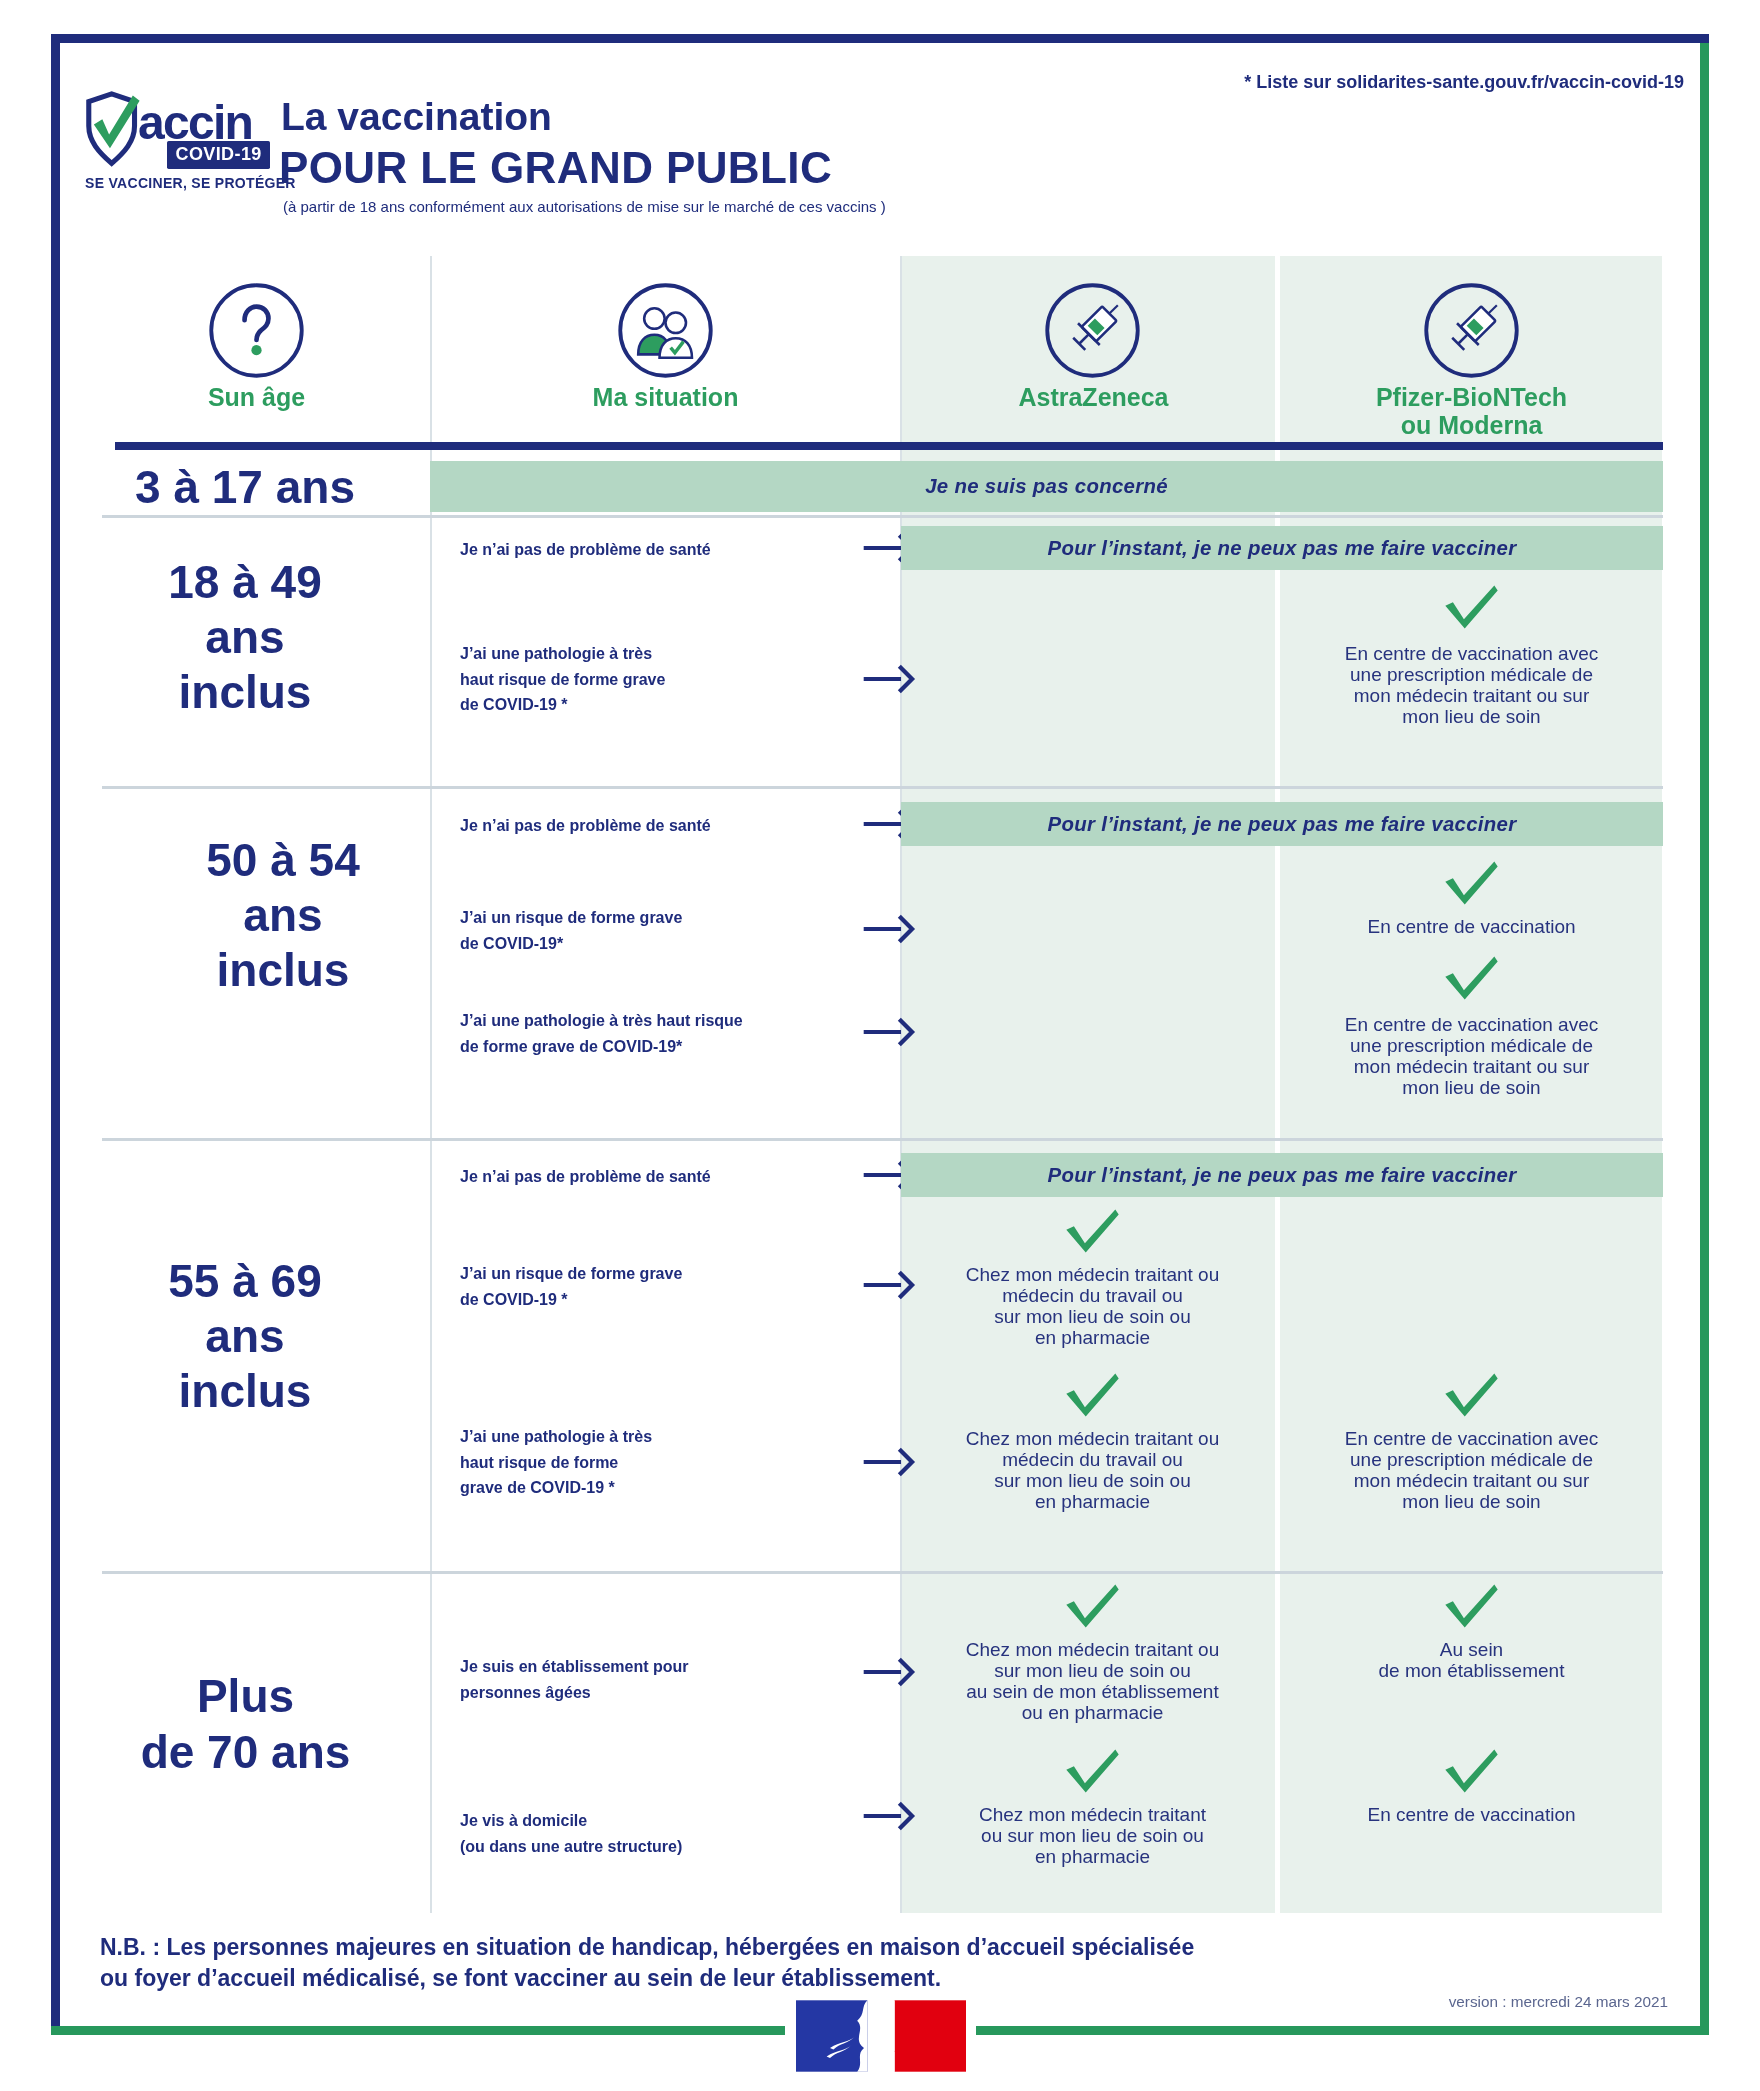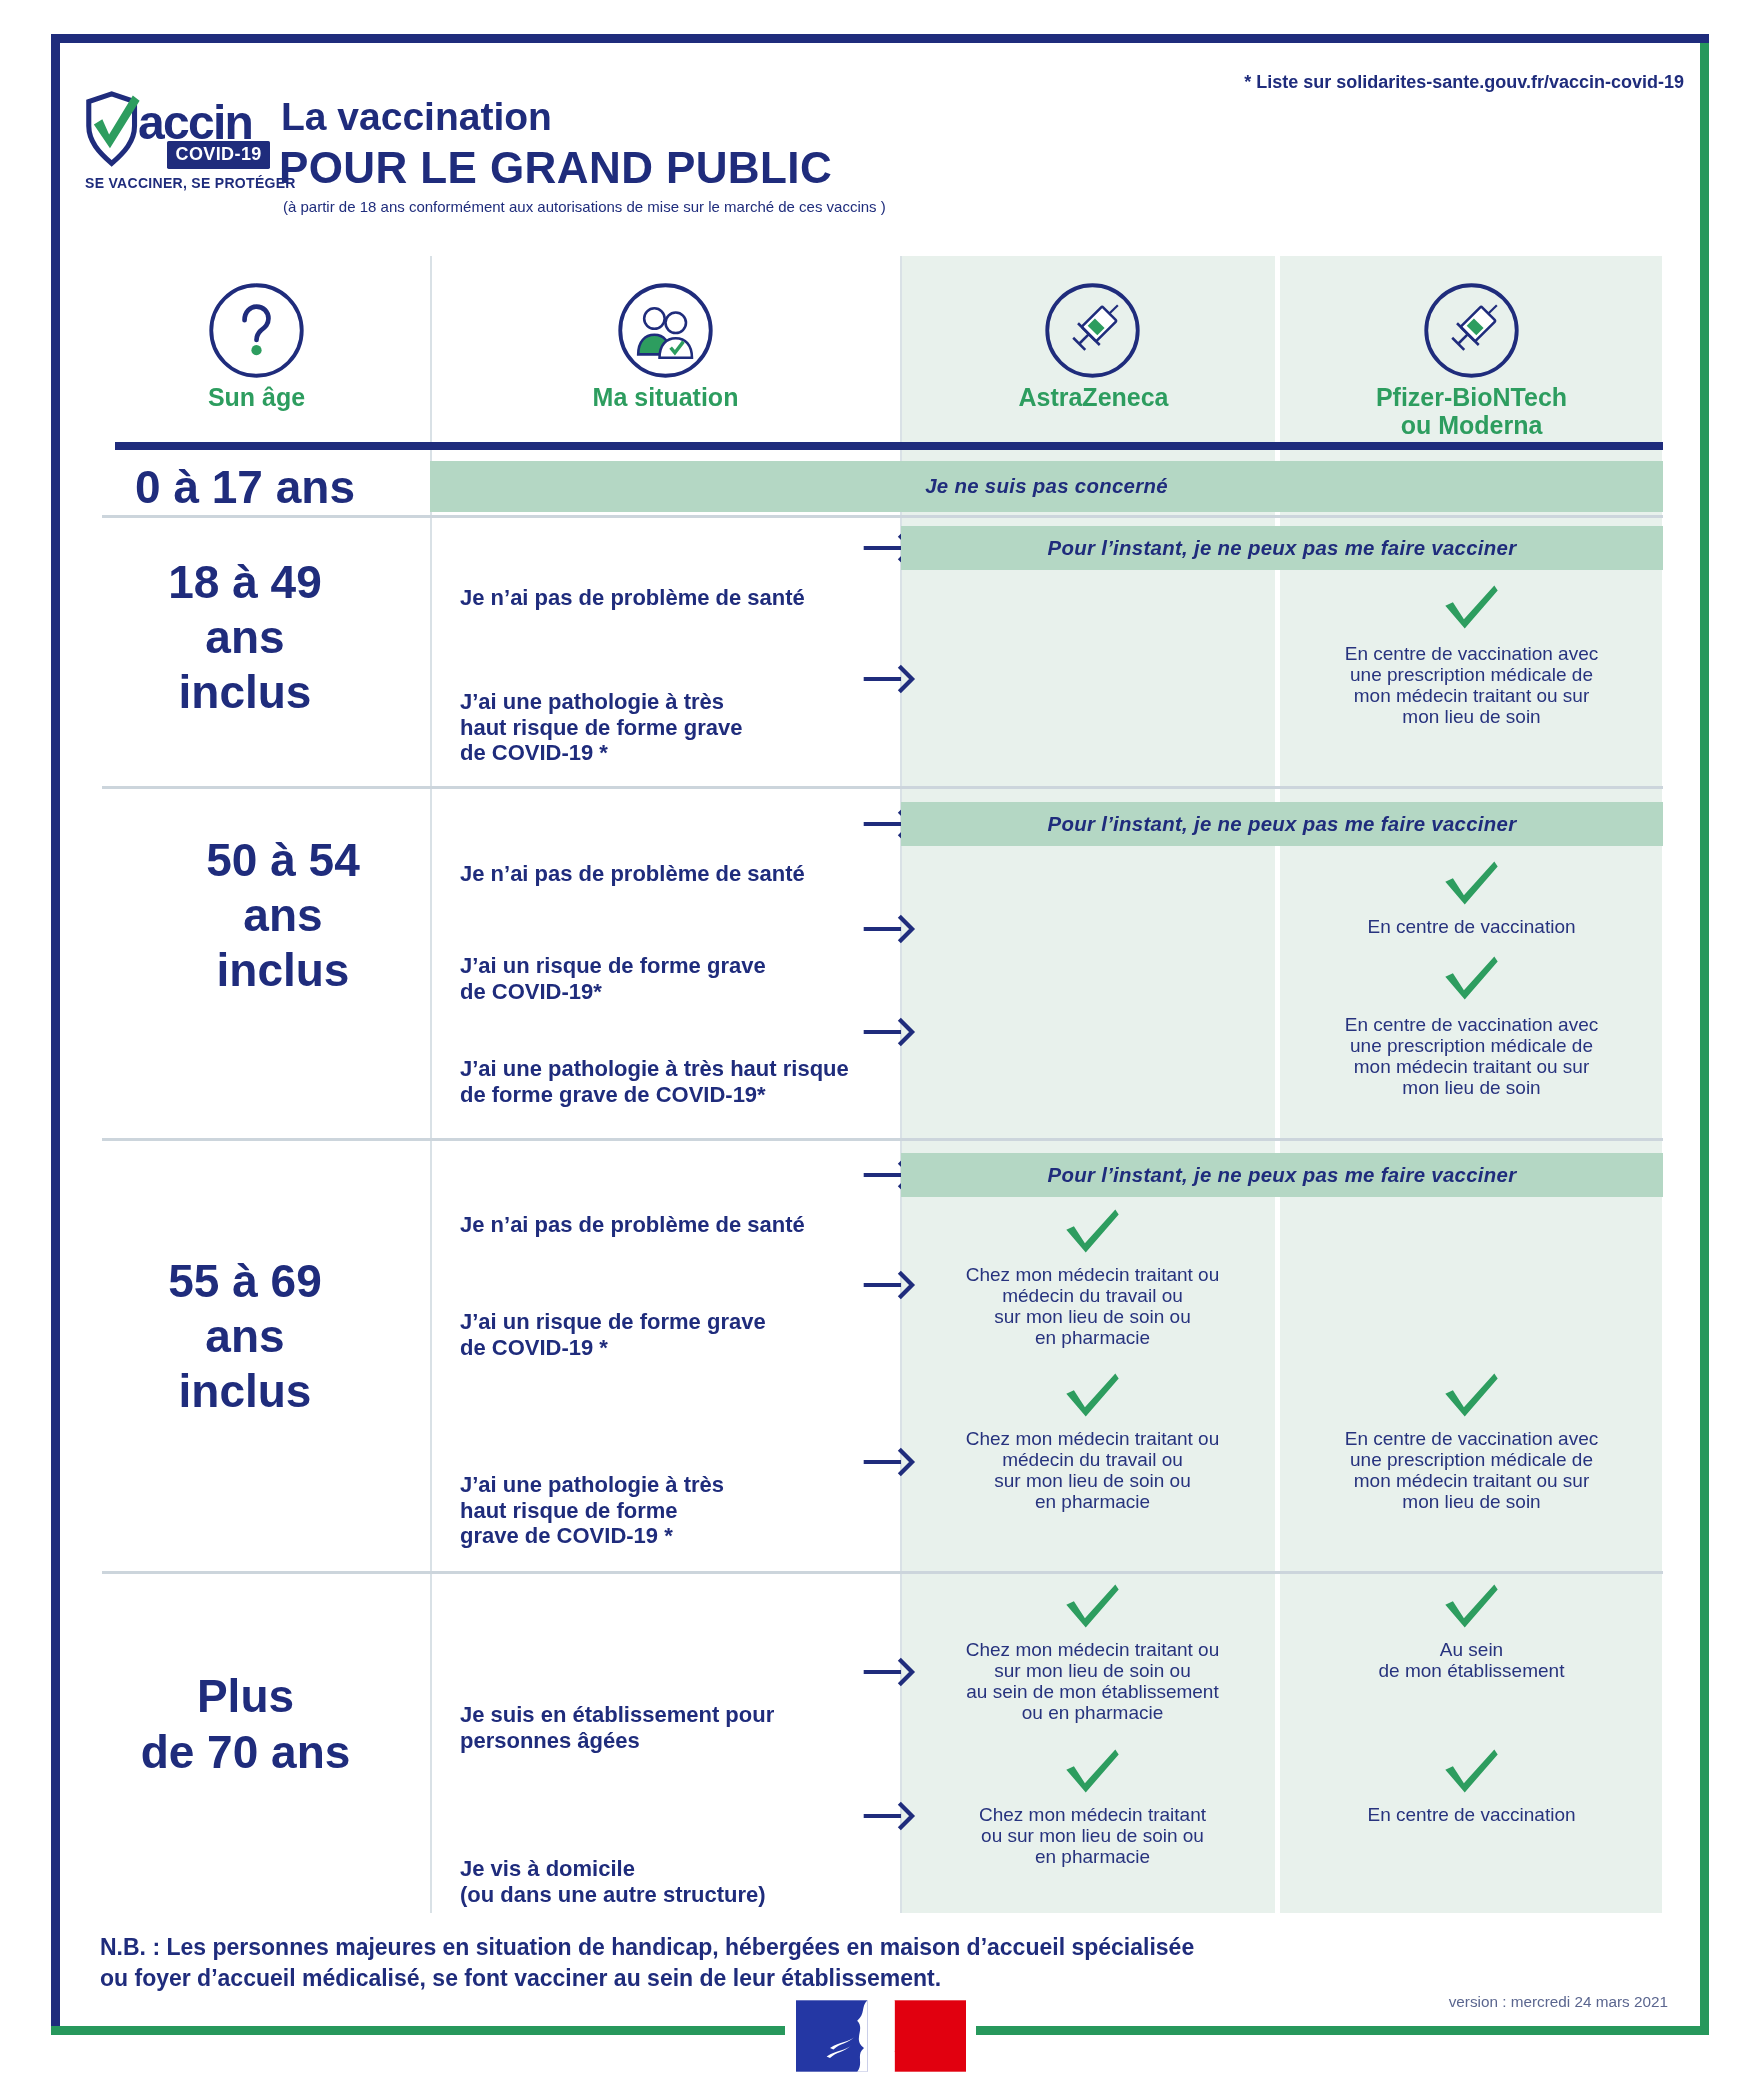--- a/index.html
+++ b/index.html
@@ -9,21 +9,21 @@
   .pre{white-space:pre-line;}
   .navy-bar{background:var(--navy);}
   .green-bar{background:var(--frame-green);}
   .colbg{background:var(--light-green-bg);}
   .vline{background:var(--column-line);width:1.7px;}
   .sep{background:var(--separator);height:2.6px;}
   .rule{background:var(--navy);}
   .banner{background:var(--banner-green);display:flex;align-items:center;justify-content:center;}
   .banner-text{font-size:20.4px;font-weight:bold;font-style:italic;color:var(--navy);letter-spacing:0.3px;}
   .age{font-size:46px;font-weight:bold;text-align:center;line-height:55px;color:var(--navy);}
-  .sit{font-size:22px;font-weight:bold;line-height:25.6px;color:var(--navy);margin-top:48px;}
+  .sit{font-size:16px;font-weight:bold;line-height:25.6px;color:var(--navy);}
   .cell{font-size:19px;line-height:21px;text-align:center;color:#27337e;}
   .collabel{font-size:25px;font-weight:bold;text-align:center;line-height:28px;color:var(--green);}
   .check{width:63px;height:49px;color:var(--green);}
   .arrow{width:56px;height:34px;color:var(--navy);}
   .title1{font-size:39px;font-weight:bold;color:var(--navy);}
   .title2{font-size:44px;font-weight:bold;color:var(--navy);letter-spacing:0.4px;}
   .subtitle{font-size:15px;color:var(--navy);}
   .note{font-size:18px;font-weight:bold;color:var(--navy);text-align:right;}
   .brand{font-size:48px;font-weight:bold;letter-spacing:-1.7px;color:var(--navy);}
   .badge{background:var(--navy);color:#fff;font-size:18px;font-weight:bold;padding:3.4px 8.5px;border-radius:1.7px;letter-spacing:0.4px;}
@@ -115,21 +115,21 @@
   <div class="abs collabel pre" style="left:1301px;top:383px;width:341px">Pfizer-BioNTech
 ou Moderna</div>
 
   <div class="abs rule" style="left:115px;top:442px;width:1548px;height:7.7px"></div>
 
   <div class="abs sep" style="left:102px;top:515px;width:1561px"></div>
   <div class="abs sep" style="left:102px;top:786px;width:1561px"></div>
   <div class="abs sep" style="left:102px;top:1138px;width:1561px"></div>
   <div class="abs sep" style="left:102px;top:1571px;width:1561px"></div>
 
-  <div class="abs age pre" style="left:60px;top:460px;width:370px">0 à 17 ans</div>
+  <div class="abs age pre" style="left:60px;top:460px;width:370px">3 à 17 ans</div>
   <div class="abs banner" style="left:430px;top:461px;width:1233px;height:51px">
     <div class="banner-text">Je ne suis pas concerné</div>
   </div>
 
   <div class="abs age pre" style="left:60px;top:555px;width:370px">18 à 49
 ans
 inclus</div>
   <div class="abs sit pre" style="left:460px;top:537px">Je n’ai pas de problème de santé</div>
   <svg class="abs arrow" style="left:862px;top:531px" viewBox="0 0 66 40" width="56" height="34">
       <use href="#arr"></use>

